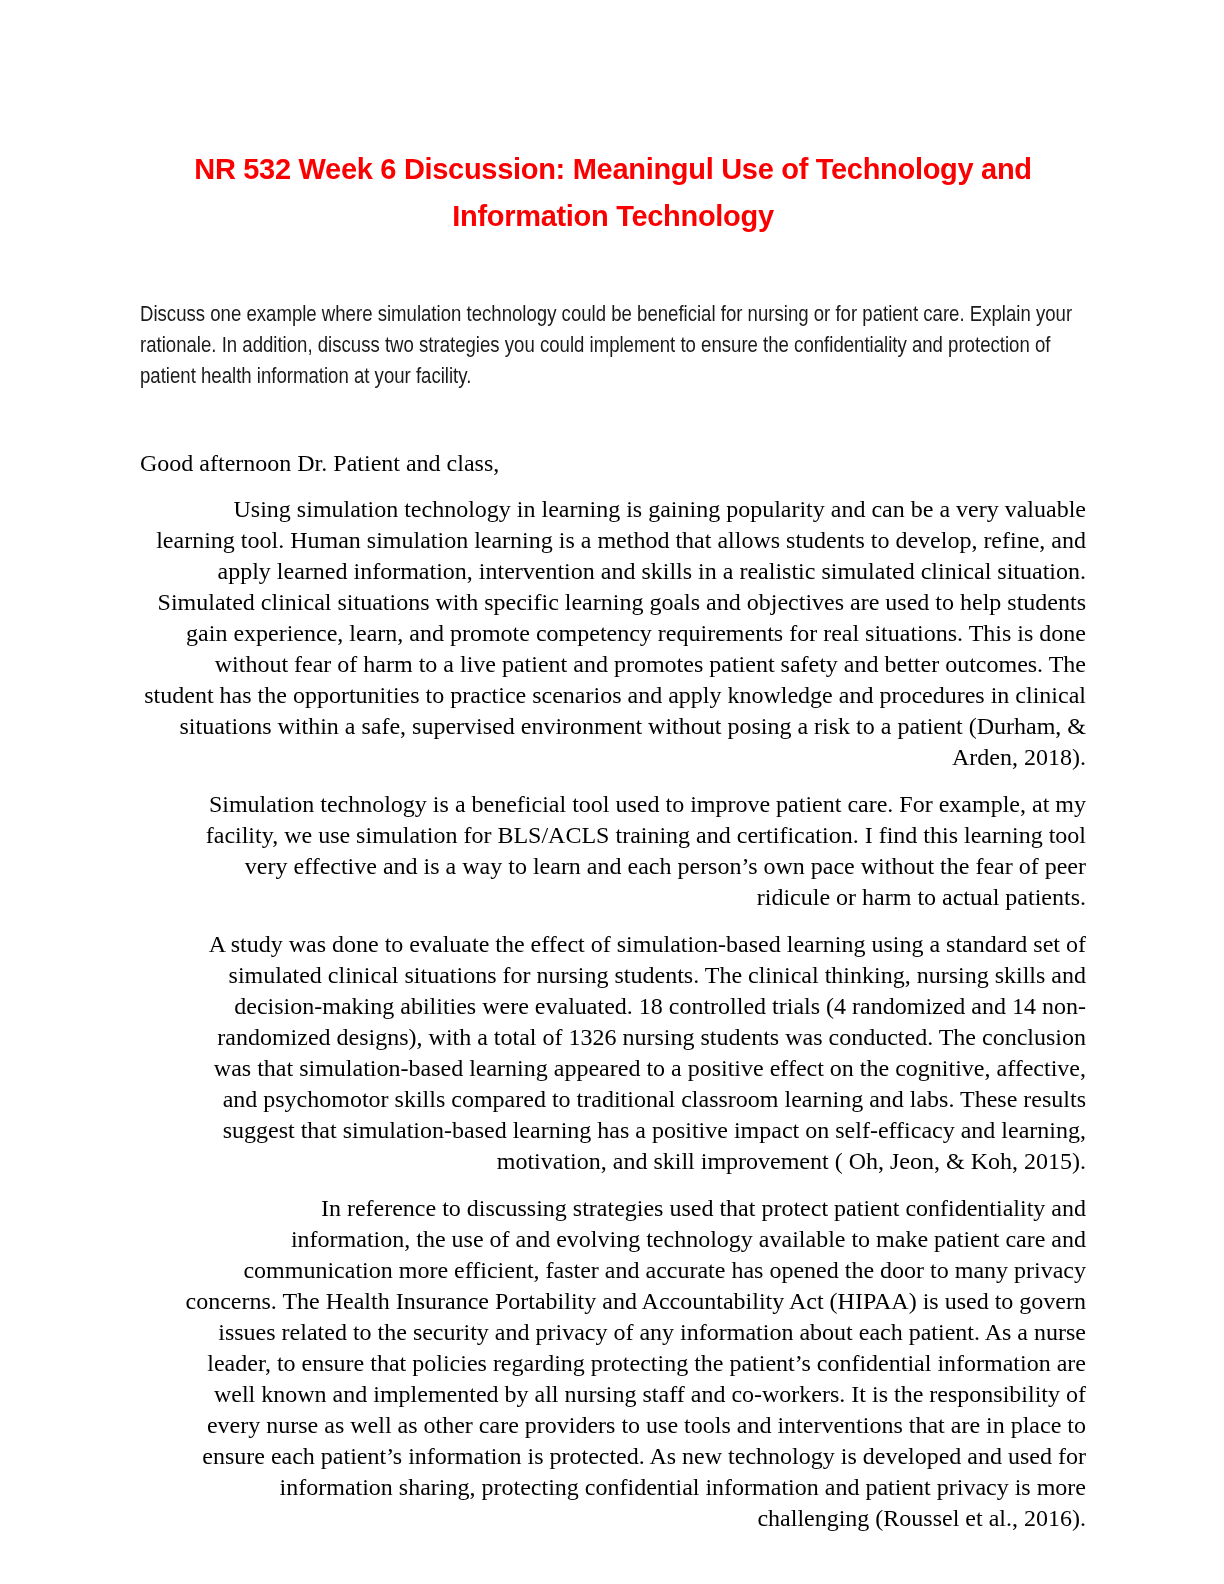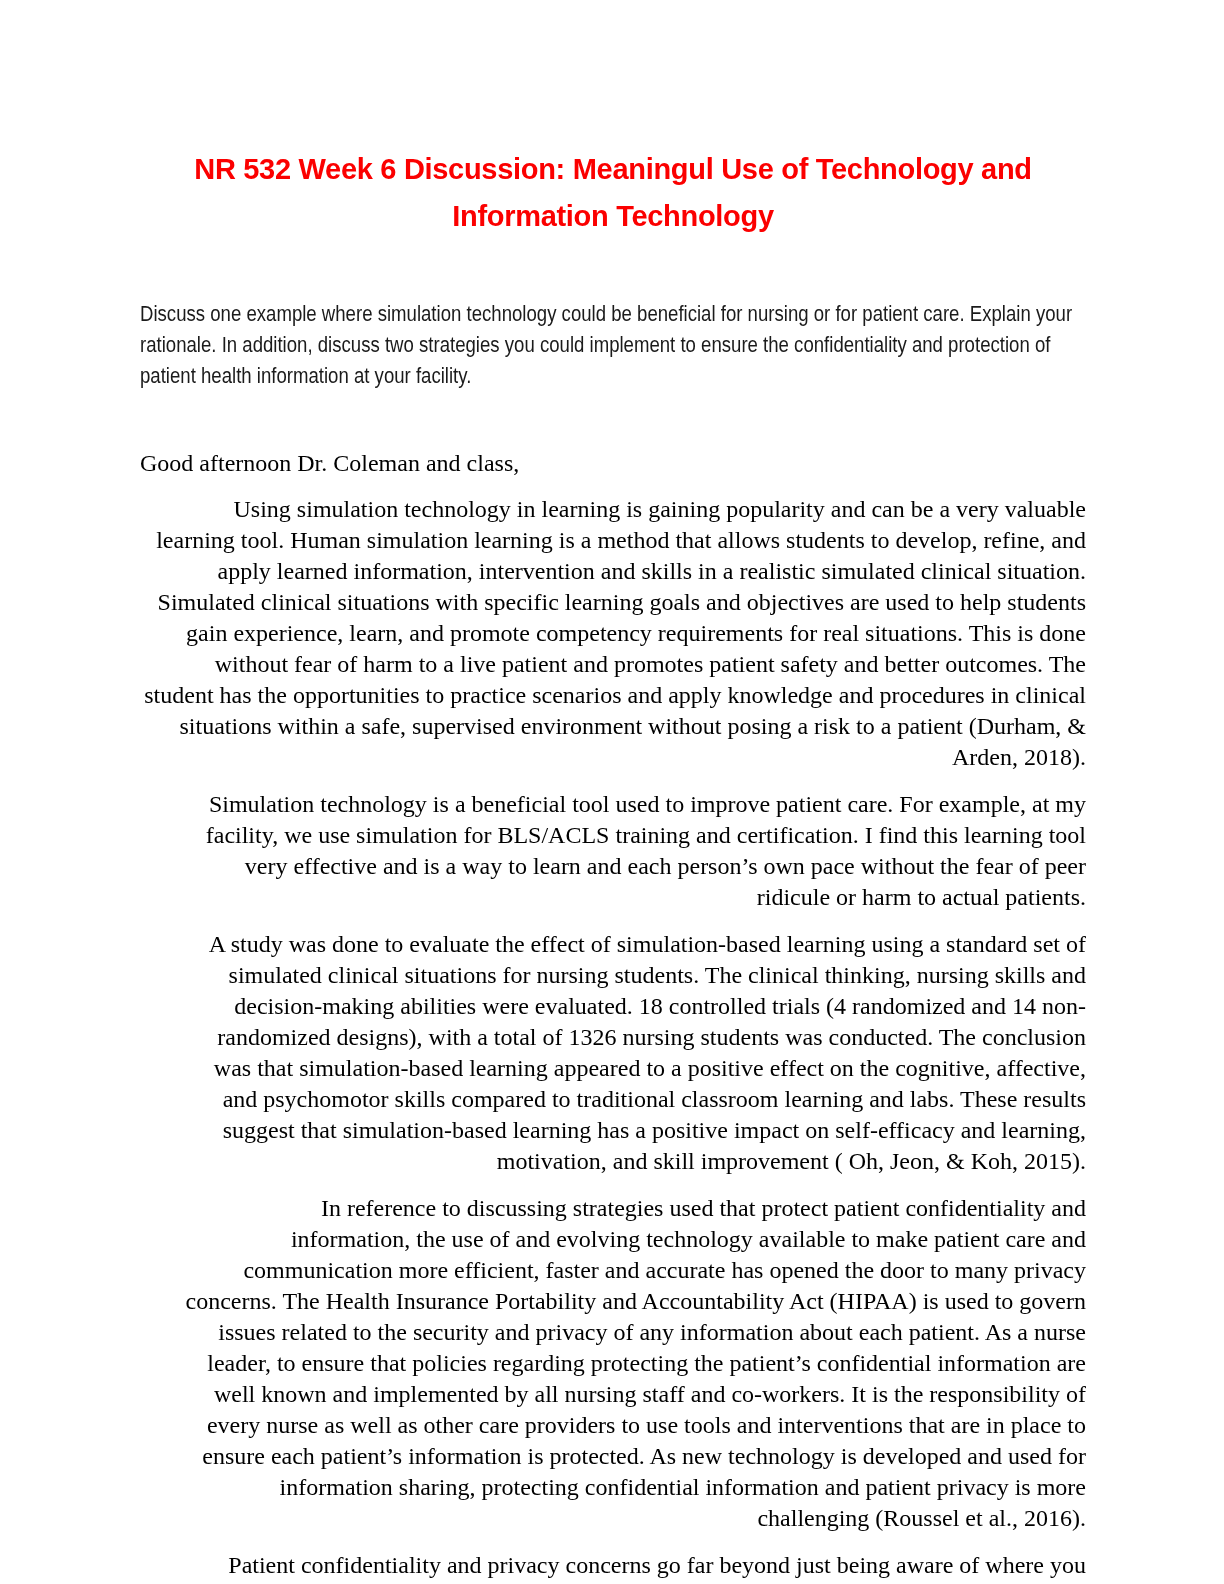--- a/index.html
+++ b/index.html
@@ -63,25 +63,24 @@
 
 <div class="page">
 
   <h1 class="doc-title">
     <span class="title-line">NR 532 Week 6 Discussion: Meaningul Use of Technology and</span>
     <span class="title-line">Information Technology</span>
   </h1>
 
   <p class="prompt">Discuss one example where simulation technology could be beneficial for nursing or for patient care. Explain your rationale. In addition, discuss two strategies you could implement to ensure the confidentiality and protection of patient health information at your facility.</p>
 
-  <p class="greeting">Good afternoon Dr. Coleman and class,</p>
+  <p class="greeting">Good afternoon Dr. Patient and class,</p>
 
   <p class="body-para indent-sm">Using simulation technology in learning is gaining popularity and can be a very valuable learning tool. Human simulation learning is a method that allows students to develop, refine, and apply learned information, intervention and skills in a realistic simulated clinical situation. Simulated clinical situations with specific learning goals and objectives are used to help students gain experience, learn, and promote competency requirements for real situations. This is done without fear of harm to a live patient and promotes patient safety and better outcomes. The student has the opportunities to practice scenarios and apply knowledge and procedures in clinical situations within a safe, supervised environment without posing a risk to a patient (Durham, &amp; Arden, 2018).</p>
 
   <p class="body-para indent-md">Simulation technology is a beneficial tool used to improve patient care. For example, at my facility, we use simulation for BLS/ACLS training and certification. I find this learning tool very effective and is a way to learn and each person’s own pace without the fear of peer ridicule or harm to actual patients.</p>
 
   <p class="body-para indent-md">A study was done to evaluate the effect of simulation-based learning using a standard set of simulated clinical situations for nursing students. The clinical thinking, nursing skills and decision-making abilities were evaluated. 18 controlled trials (4 randomized and 14 non-randomized designs), with a total of 1326 nursing students was conducted. The conclusion was that simulation-based learning appeared to a positive effect on the cognitive, affective, and psychomotor skills compared to traditional classroom learning and labs. These results suggest that simulation-based learning has a positive impact on self-efficacy and learning, motivation, and skill improvement ( Oh, Jeon, &amp; Koh, 2015).</p>
 
   <p class="body-para indent-md">In reference to discussing strategies used that protect patient confidentiality and information, the use of and evolving technology available to make patient care and communication more efficient, faster and accurate has opened the door to many privacy concerns. The Health Insurance Portability and Accountability Act (HIPAA) is used to govern issues related to the security and privacy of any information about each patient. As a nurse leader, to ensure that policies regarding protecting the patient’s confidential information are well known and implemented by all nursing staff and co-workers. It is the responsibility of every nurse as well as other care providers to use tools and interventions that are in place to ensure each patient’s information is protected. As new technology is developed and used for information sharing, protecting confidential information and patient privacy is more challenging (Roussel et al., 2016).</p>
 
-  <p class="body-para indent-sm">Patient confidentiality and privacy concerns go far beyond just being aware of where you</p>
 
 </div>
 
 </body></html>

